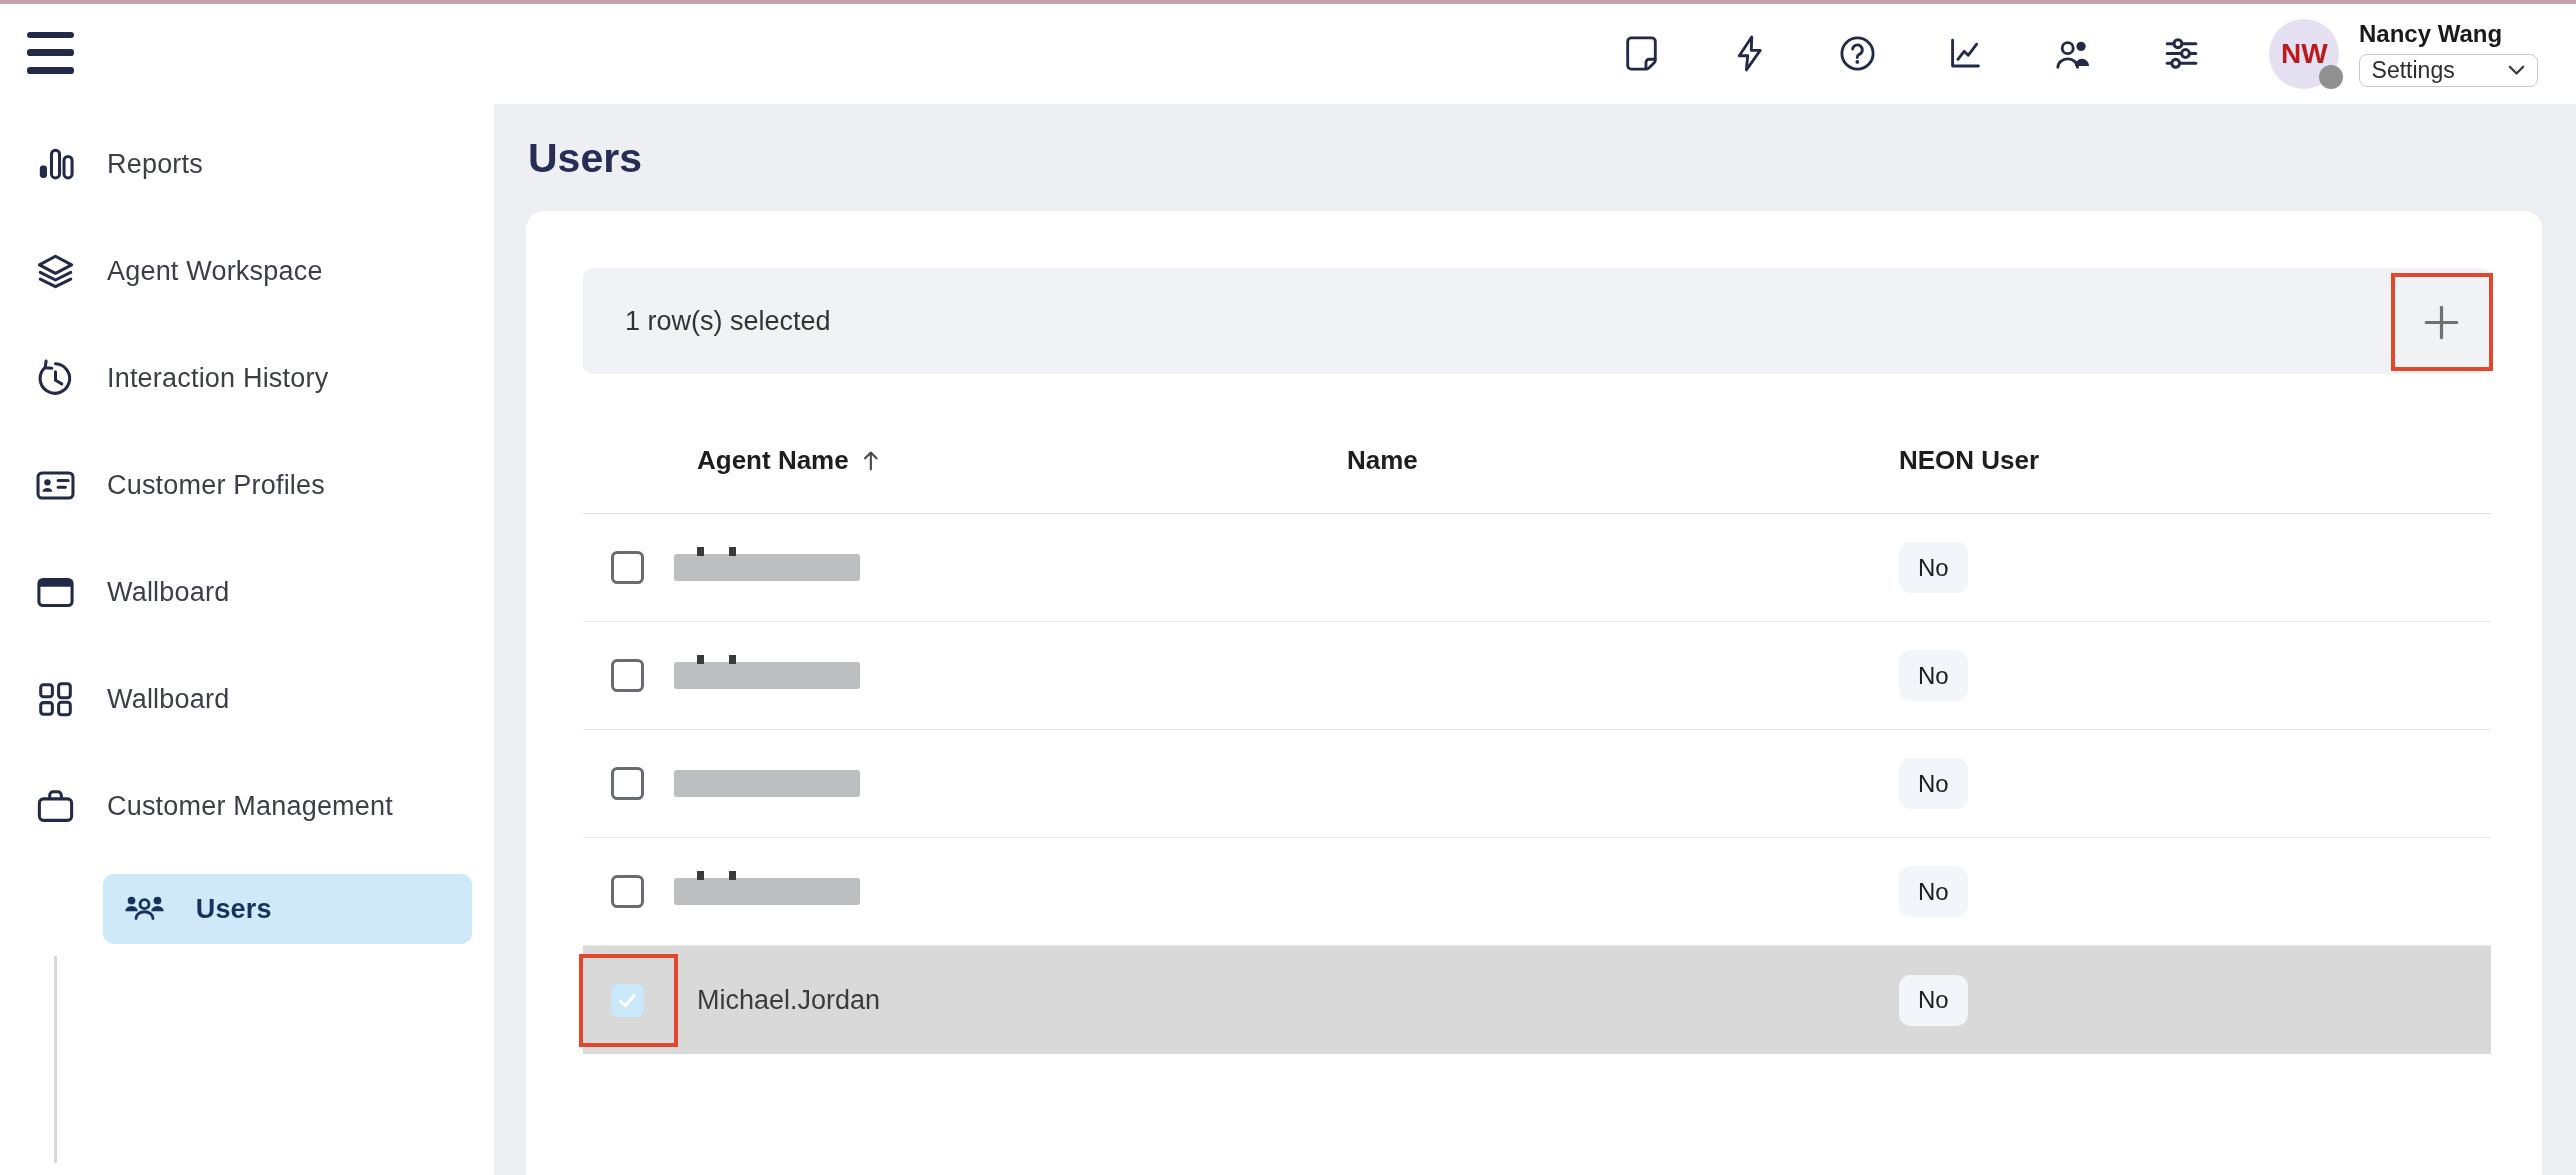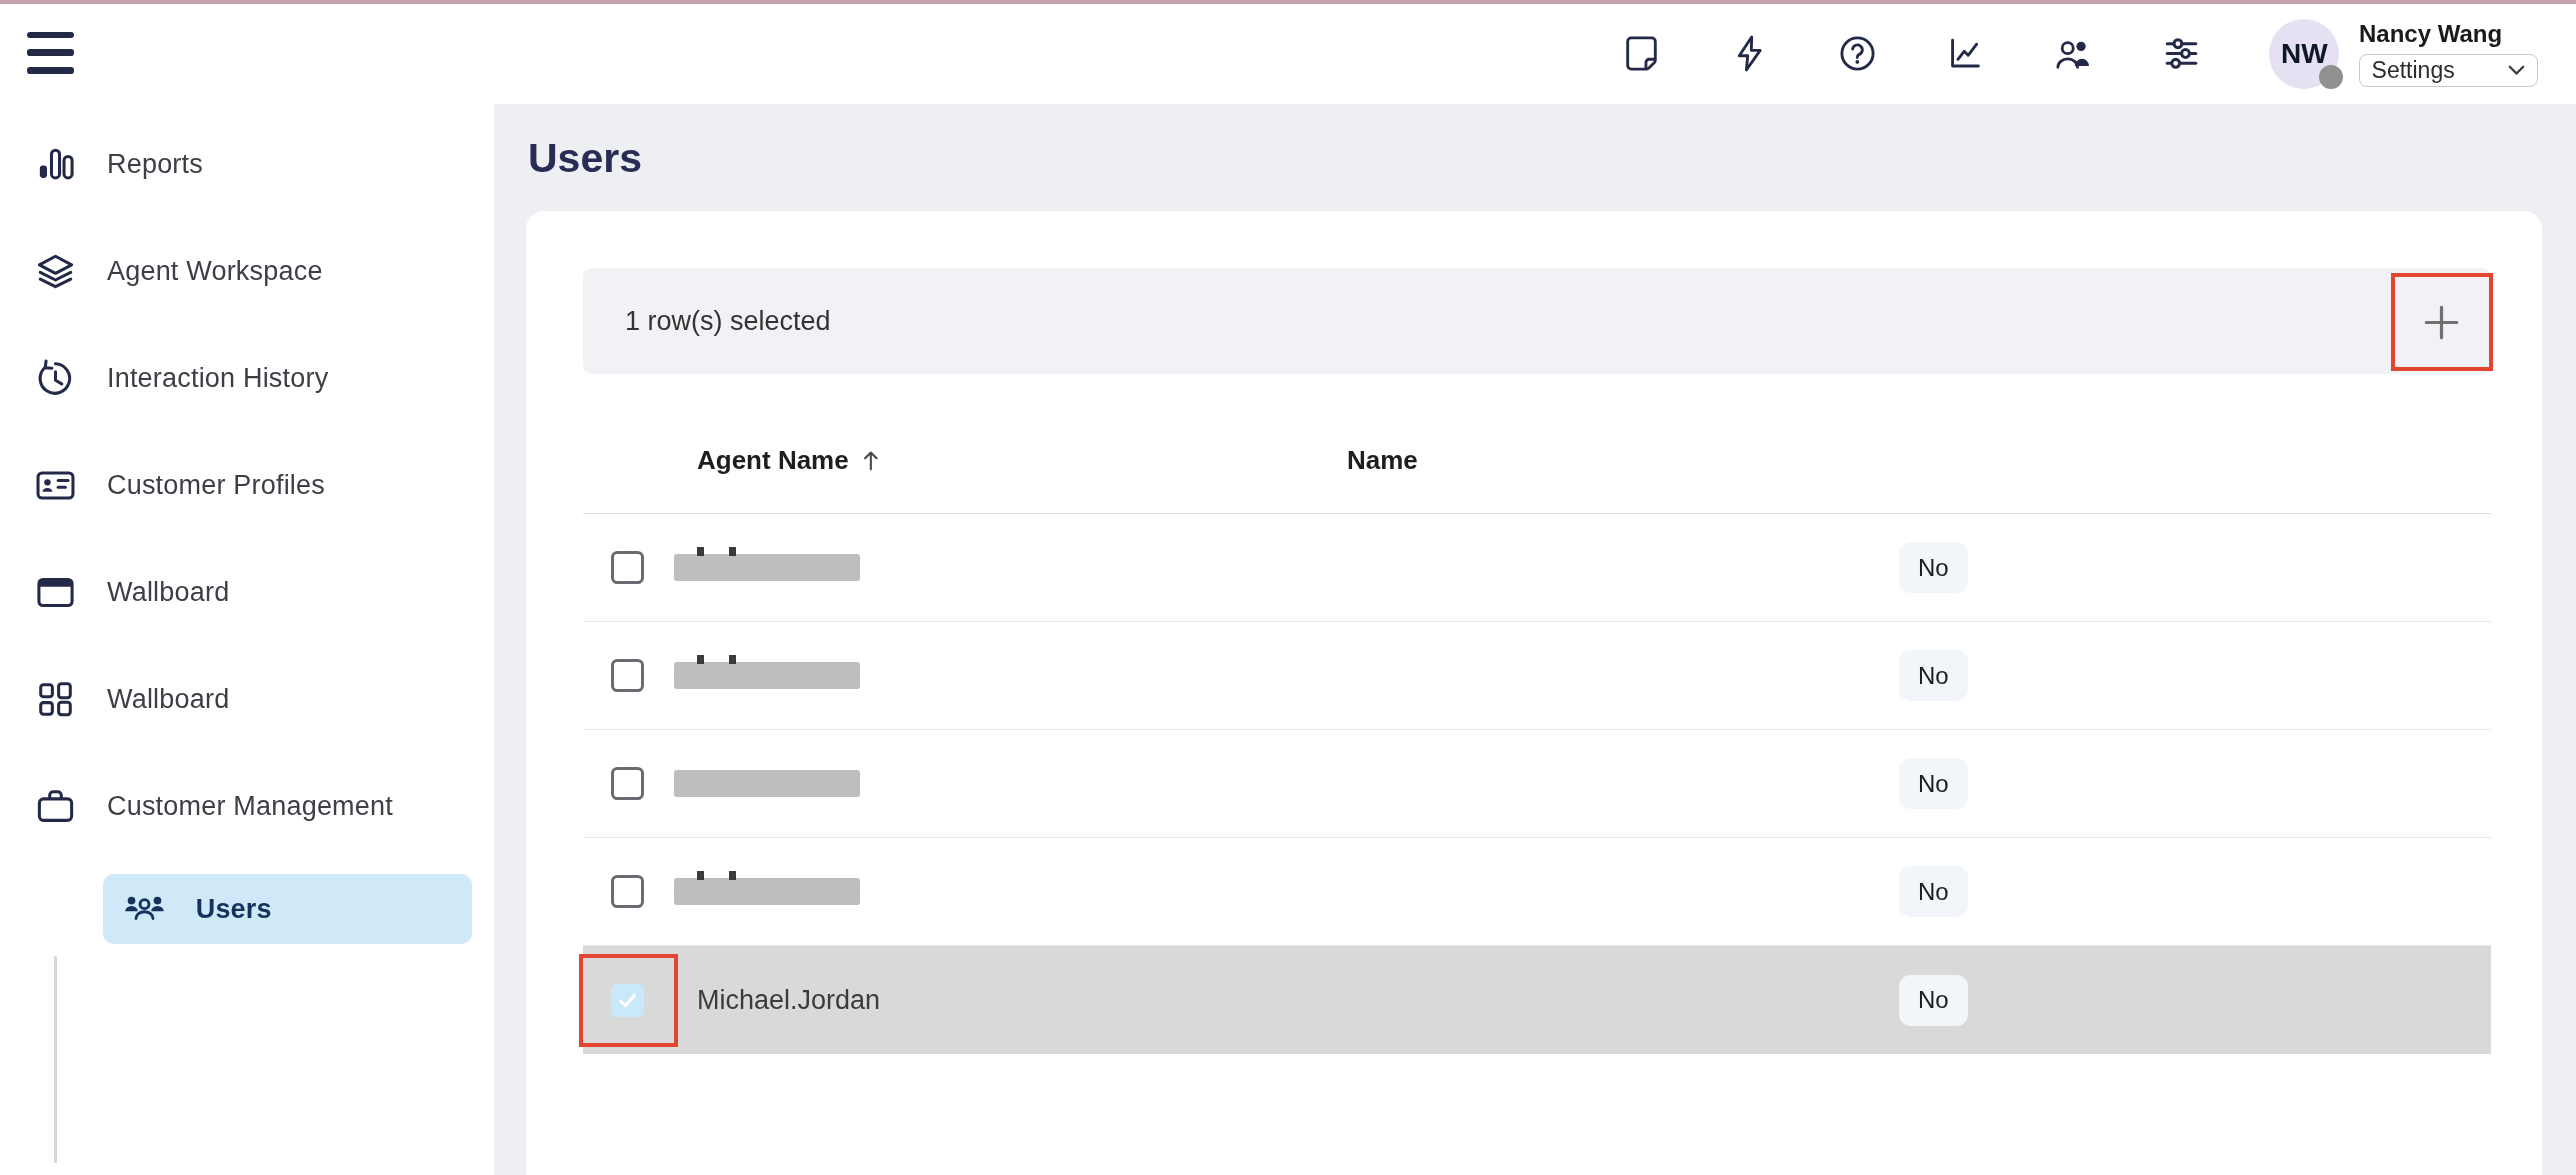--- a/index.html
+++ b/index.html
@@ -23,21 +23,21 @@
   
   .top-accent{position:absolute;top:0;left:0;right:0;height:3.6px;background:var(--top-accent);}
   .topbar{position:absolute;top:3.6px;left:0;right:0;height:100px;background:#fff;}
   .hamburger{position:absolute;left:27px;top:28px;width:47px;height:42px;display:flex;
              flex-direction:column;justify-content:space-between;background:none;border:none;cursor:pointer;padding:0;}
   .hamburger span{display:block;width:47px;height:6.3px;border-radius:3.1px;background:var(--navy);}
   .topbar-right{position:absolute;right:38px;top:0;height:100px;display:flex;align-items:center;}
   .icon-btn{width:41px;height:41px;margin-right:67px;background:none;border:none;padding:0;cursor:pointer;color:var(--navy);}
   .icon-btn svg{width:41px;height:41px;display:block;}
   .avatar{position:relative;width:70px;height:70px;margin-left:0px;border-radius:50%;background:#e6e0f3;
-          display:flex;align-items:center;justify-content:center;font-size:28px;font-weight:bold;color:#0f172a;cursor:pointer;}
+          display:flex;align-items:center;justify-content:center;font-size:28px;font-weight:bold;color:#b91c1c;cursor:pointer;}
   .status-dot{position:absolute;right:-3.6px;bottom:-0.9px;width:24px;height:24px;border-radius:50%;background:#919191;}
   .user-block{margin-left:19.7px;display:flex;flex-direction:column;gap:6.3px;}
   .user-name{font-size:24px;font-weight:bold;color:#1a1a1e;}
   .status-select{width:179px;height:33px;border:1.8px solid #c9c9c9;border-radius:8px;background:#fff;
                  display:flex;align-items:center;justify-content:space-between;padding:0 11.6px;font-size:23px;color:#2c2c2c;cursor:pointer;}
   .status-select svg{width:17px;height:10.7px;}
 
   
   .sidebar{position:absolute;top:104px;left:0;width:494px;bottom:12px;background:#fff;padding-top:7.2px;}
   .nav-item{height:107px;display:flex;align-items:center;padding-left:34px;cursor:pointer;}
@@ -269,20 +269,23 @@
           <div class="cell"></div>
           <div class="th-login">
             <span>Agent Name</span>
             <svg viewBox="0 0 22 26" fill="none" stroke="currentColor" stroke-width="2.4" stroke-linecap="round" stroke-linejoin="round">
                 <path d="M11 23 V4 M4.5 10.5 L11 4 L17.5 10.5"></path>
               </svg>
           </div>
           <div class="th-name">
             <span>Name</span>
           </div>
+          <div class="th-neon">
+            <span>NEON User</span>
+          </div>
         </div>
         <div id="table-body">
   <div class="trow">
     <div class="cell c-check">
 
       <span class="checkbox"></span>
     </div>
     <div class="cell c-login">
                 <span class="bar">
                   <span class="peek p1"></span>

